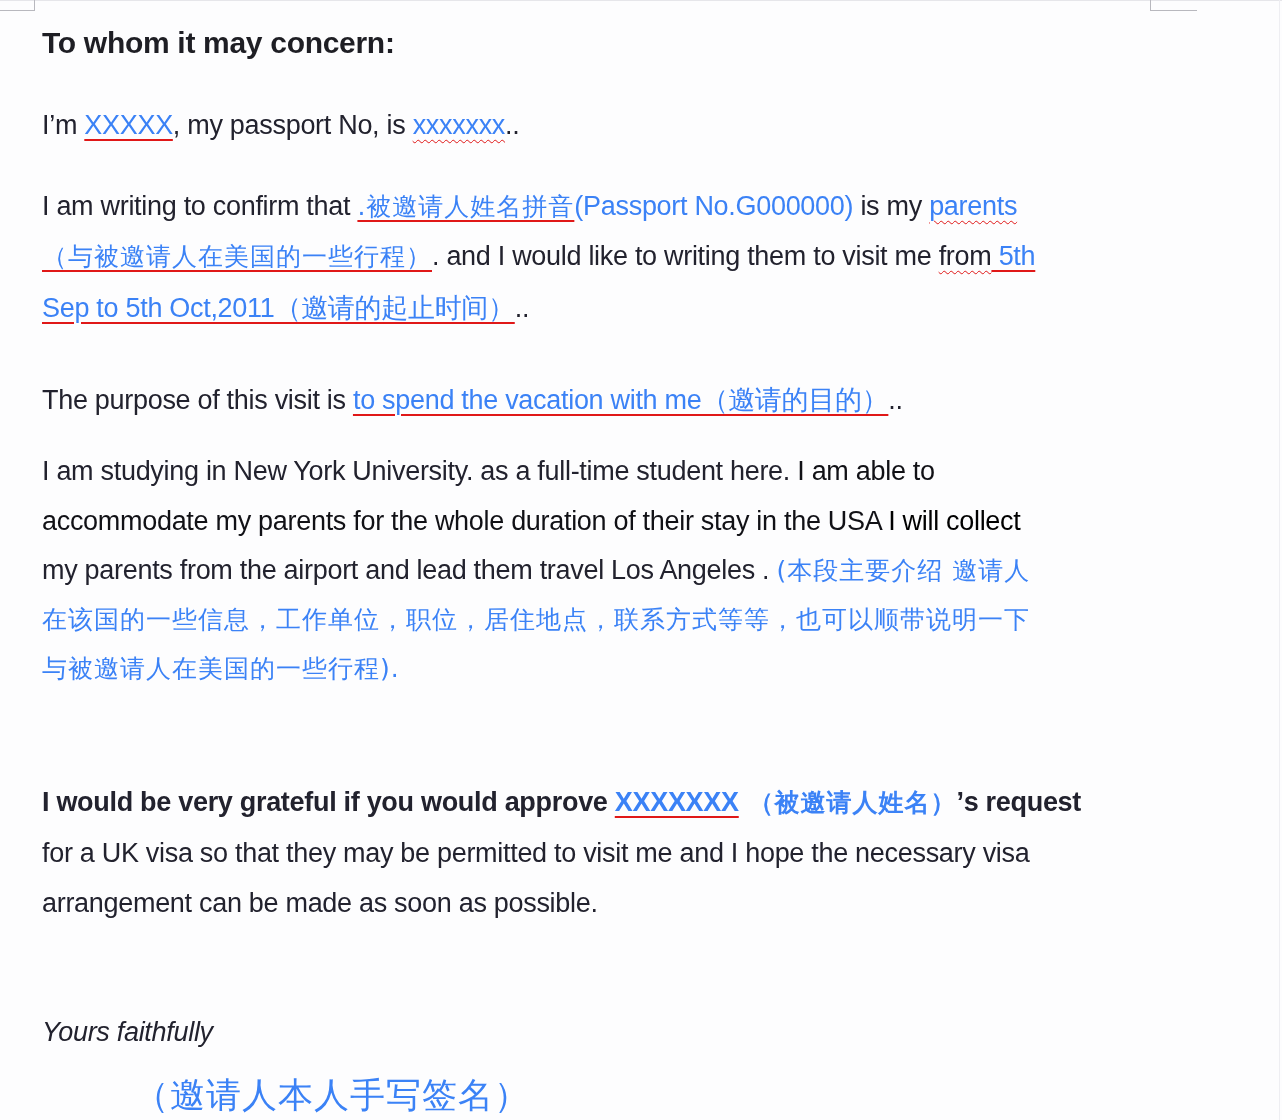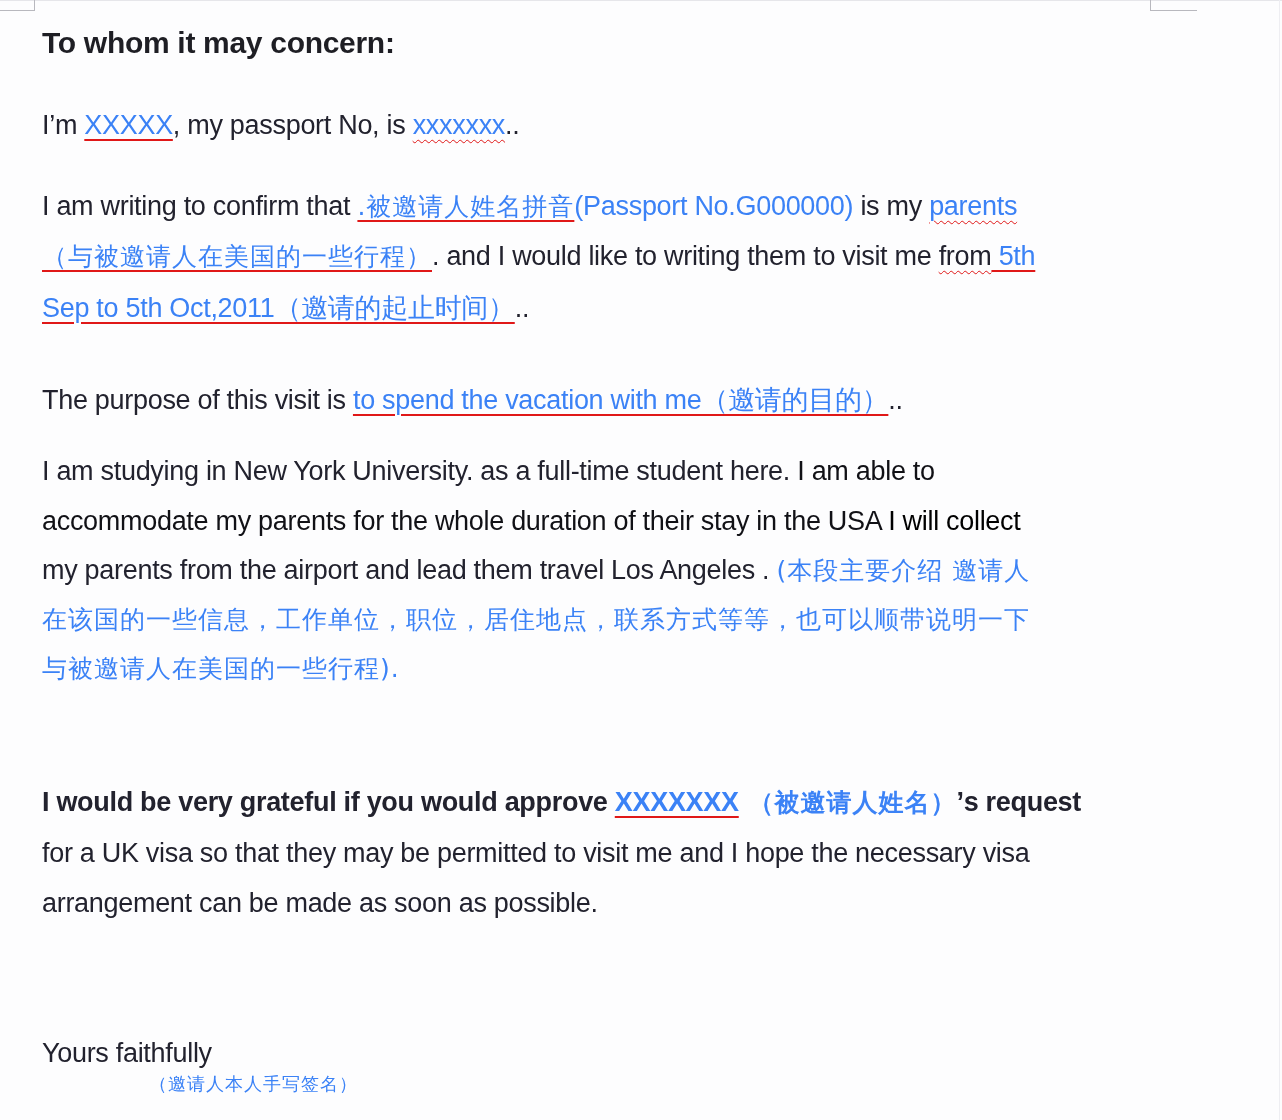--- a/index.html
+++ b/index.html
@@ -70,15 +70,15 @@
   </div>
   <div class="line red cn" style="top:603px;">在该国的一些信息，工作单位，职位，居住地点，联系方式等等，也可以顺带说明一下</div>
   <div class="line red cn" style="top:652px;">与被邀请人在美国的一些行程).</div>
 
   <div class="line" style="top:786px;font-weight:bold;">
     <span>I would be very grateful if you would approve </span><span class="red ul">XXXXXXX</span><span class="red cn"> （被邀请人姓名）</span><span>’s request</span>
   </div>
   <div class="line" style="top:838px;">for a UK visa so that they may be permitted to visit me and I hope the necessary visa</div>
   <div class="line" style="top:888px;">arrangement can be made as soon as possible.</div>
 
-  <div class="line" style="top:1038px;">Yours  faithfully</div>
-  <div class="line red cn" style="top:1072px; left:107px; font-size:18px;">（邀请人本人手写签名）</div>
+  <div class="line" style="top:1017px;font-style:italic;">Yours  faithfully</div>
+  <div class="line red cn" style="top:1072px; left:92px; font-size:35px;">（邀请人本人手写签名）</div>
 </div>
 
 </body></html>

